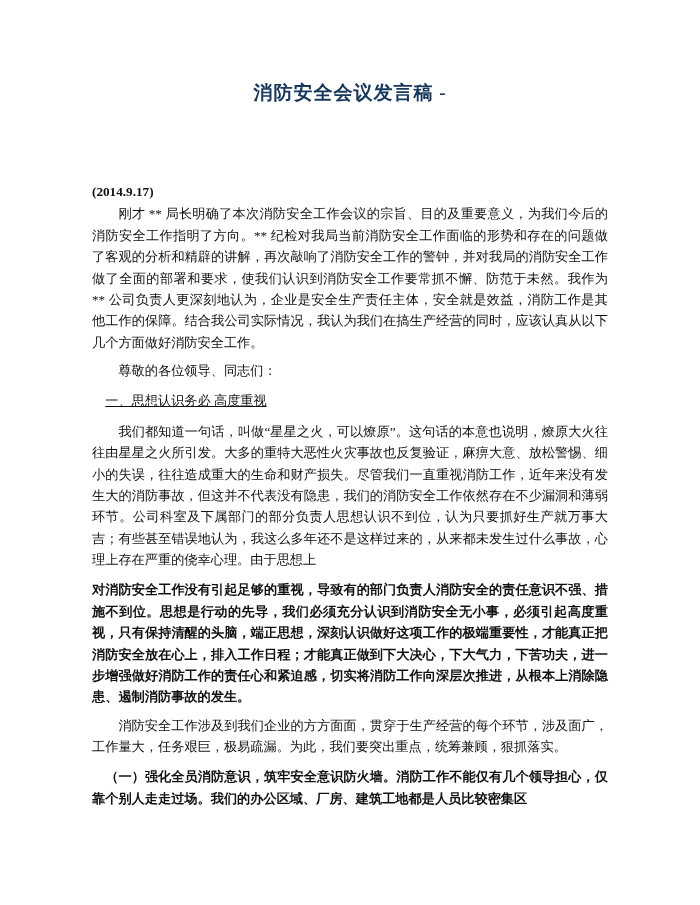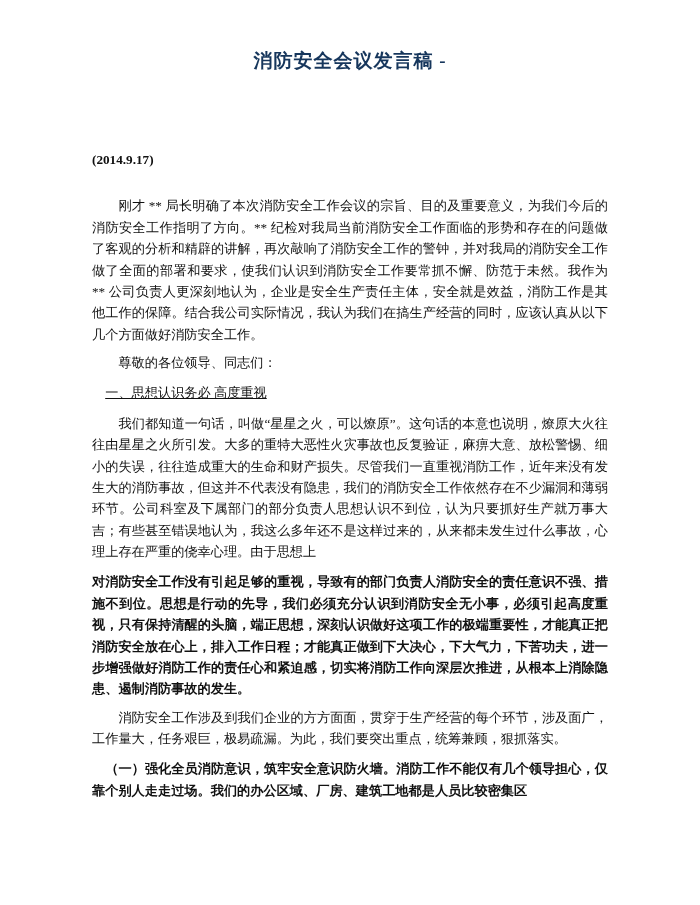--- a/index.html
+++ b/index.html
@@ -16,42 +16,42 @@
   }
   .page {
     position: relative;
     width: 700px;
     height: 905px;
     box-sizing: border-box;
     padding: 0 92px;
   }
   .doc-title {
     margin: 0;
-    padding-top: 48px;
+    padding-top: 80px;
     text-align: center;
     font-size: 19px;
     font-weight: bold;
     color: #16365c;
     letter-spacing: 1px;
     font-family: "Liberation Serif", "DejaVu Serif", serif;
   }
   .body-block {
     margin-top: 75px;
   }
   p {
     margin: 0 0 7px 0;
     font-size: 13.2px;
     line-height: 1.62;
     color: #111111;
     text-align: justify;
     text-justify: inter-ideograph;
   }
   p.date {
     font-weight: bold;
-    margin-bottom: 25px;
+    margin-bottom: 1px;
     text-align: left;
   }
   p.indent {
     text-indent: 2em;
   }
   p.indent1 {
     text-indent: 1em;
   }
   p.heading {
     text-indent: 1em;

